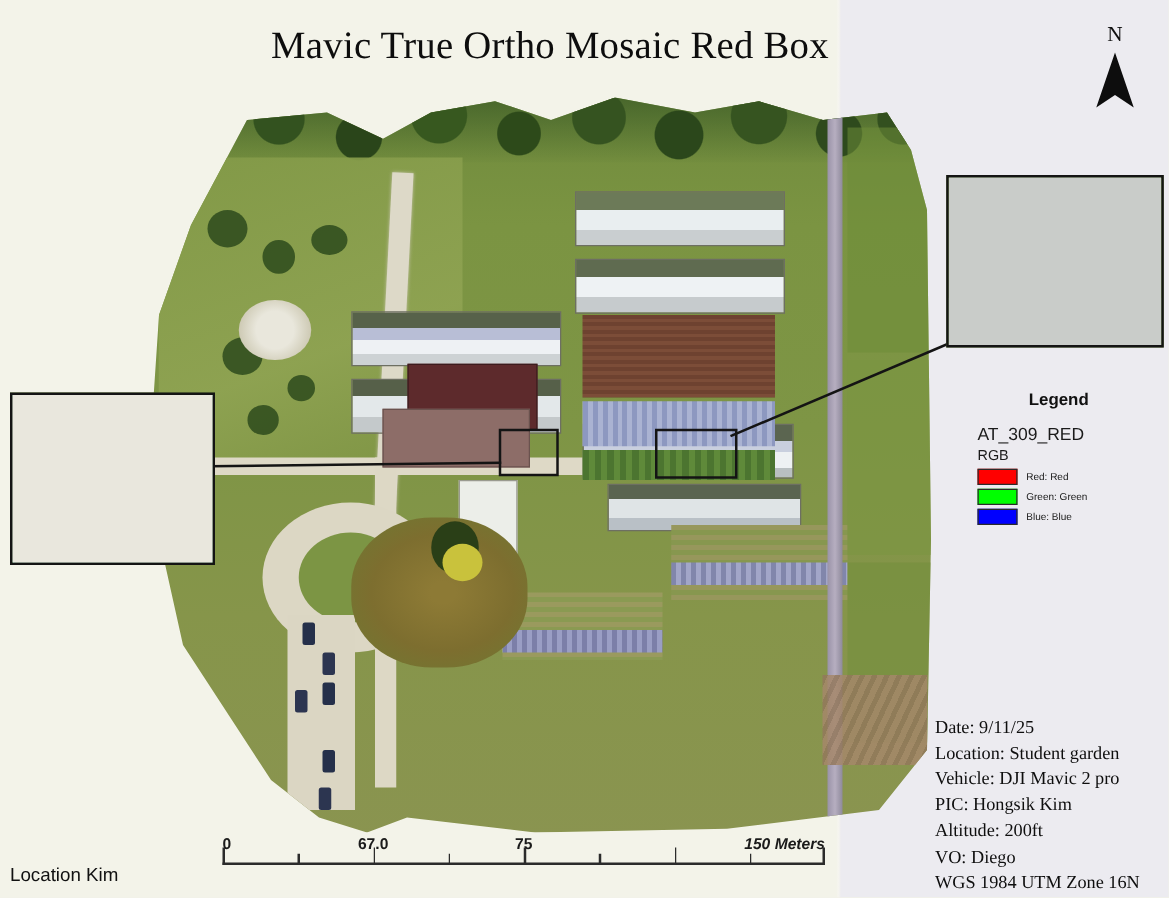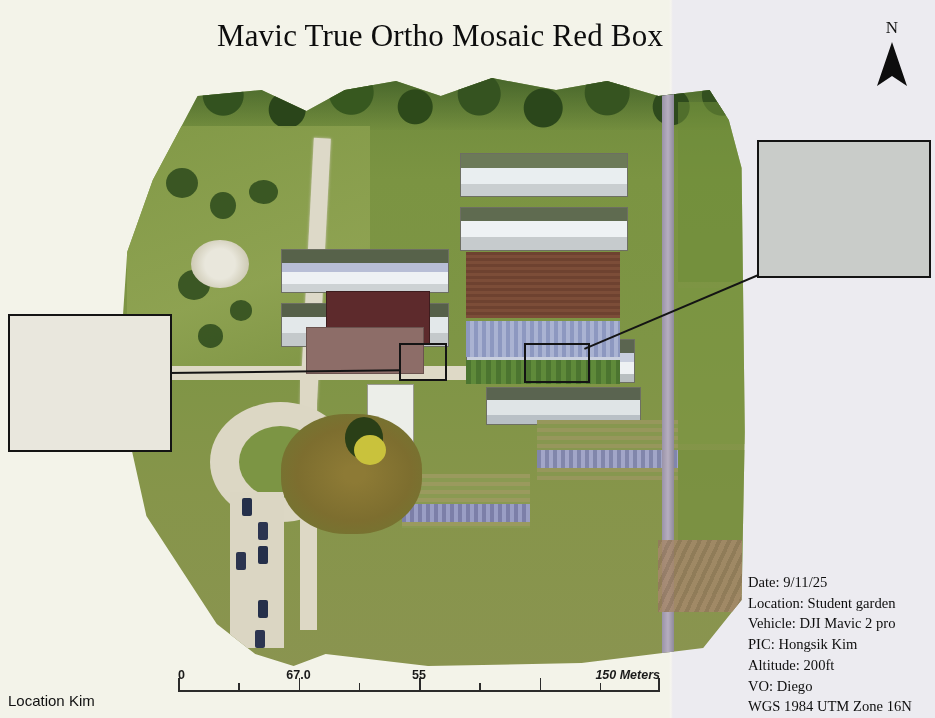--- a/index.html
+++ b/index.html
@@ -302,36 +302,54 @@
     <div class="im ir-bg"></div>
     <div class="im ir-grass"></div>
     <div class="im ir-struct-top"></div>
     <div class="im ir-struct"></div>
     <div class="im ir-conc"></div>
     <div class="im ir-dot"></div>
     <div class="im ir-path-dark"></div>
     <div class="im ir-path"></div>
   </div>
 
+  <div class="legend">
+    <div class="legend-title">Legend</div>
+    <div class="legend-layer">AT_309_RED</div>
+    <div class="legend-sub">RGB</div>
+
+    <div class="legend-row">
+      <span class="swatch" style="background:#ff0000"></span>
+      <span class="swatch-label">Red:  Red</span>
+    </div>
+    <div class="legend-row">
+      <span class="swatch" style="background:#00ff00"></span>
+      <span class="swatch-label">Green: Green</span>
+    </div>
+    <div class="legend-row">
+      <span class="swatch" style="background:#0000ff"></span>
+      <span class="swatch-label">Blue:  Blue</span>
+    </div>
+  </div>
 
   <div class="meta">
     <div>Date: 9/11/25</div>
     <div>Location: Student garden</div>
     <div>Vehicle: DJI Mavic 2 pro</div>
     <div>PIC: Hongsik Kim</div>
     <div>Altitude: 200ft</div>
     <div>VO: Diego</div>
     <div>WGS 1984 UTM Zone 16N</div>
   </div>
 
   <div class="scalebar">
     <div class="sb-labels" id="sb-labels">
         <div class="sb-label" style="left: 0%;">0</div>
         <div class="sb-label" style="left: 25%; transform: translateX(-50%);">67.0</div>
-        <div class="sb-label" style="left: 50%; transform: translateX(-50%);">55</div>
+        <div class="sb-label" style="left: 50%; transform: translateX(-50%);">75</div>
         <div class="sb-label" style="left: auto; right: 0px; font-style: italic;">150 Meters</div>
       </div>
     <div class="sb-line"></div>
     <div id="sb-ticks">
         <div class="sb-cap" style="left: 0%;"></div>
         <div class="sb-tick minor" style="left: 12.5%;"></div>
         <div class="sb-tick major" style="left: 25%;"></div>
         <div class="sb-tick minor" style="left: 37.5%;"></div>
         <div class="sb-tick major" style="left: 50%;"></div>
         <div class="sb-tick minor" style="left: 62.5%;"></div>

